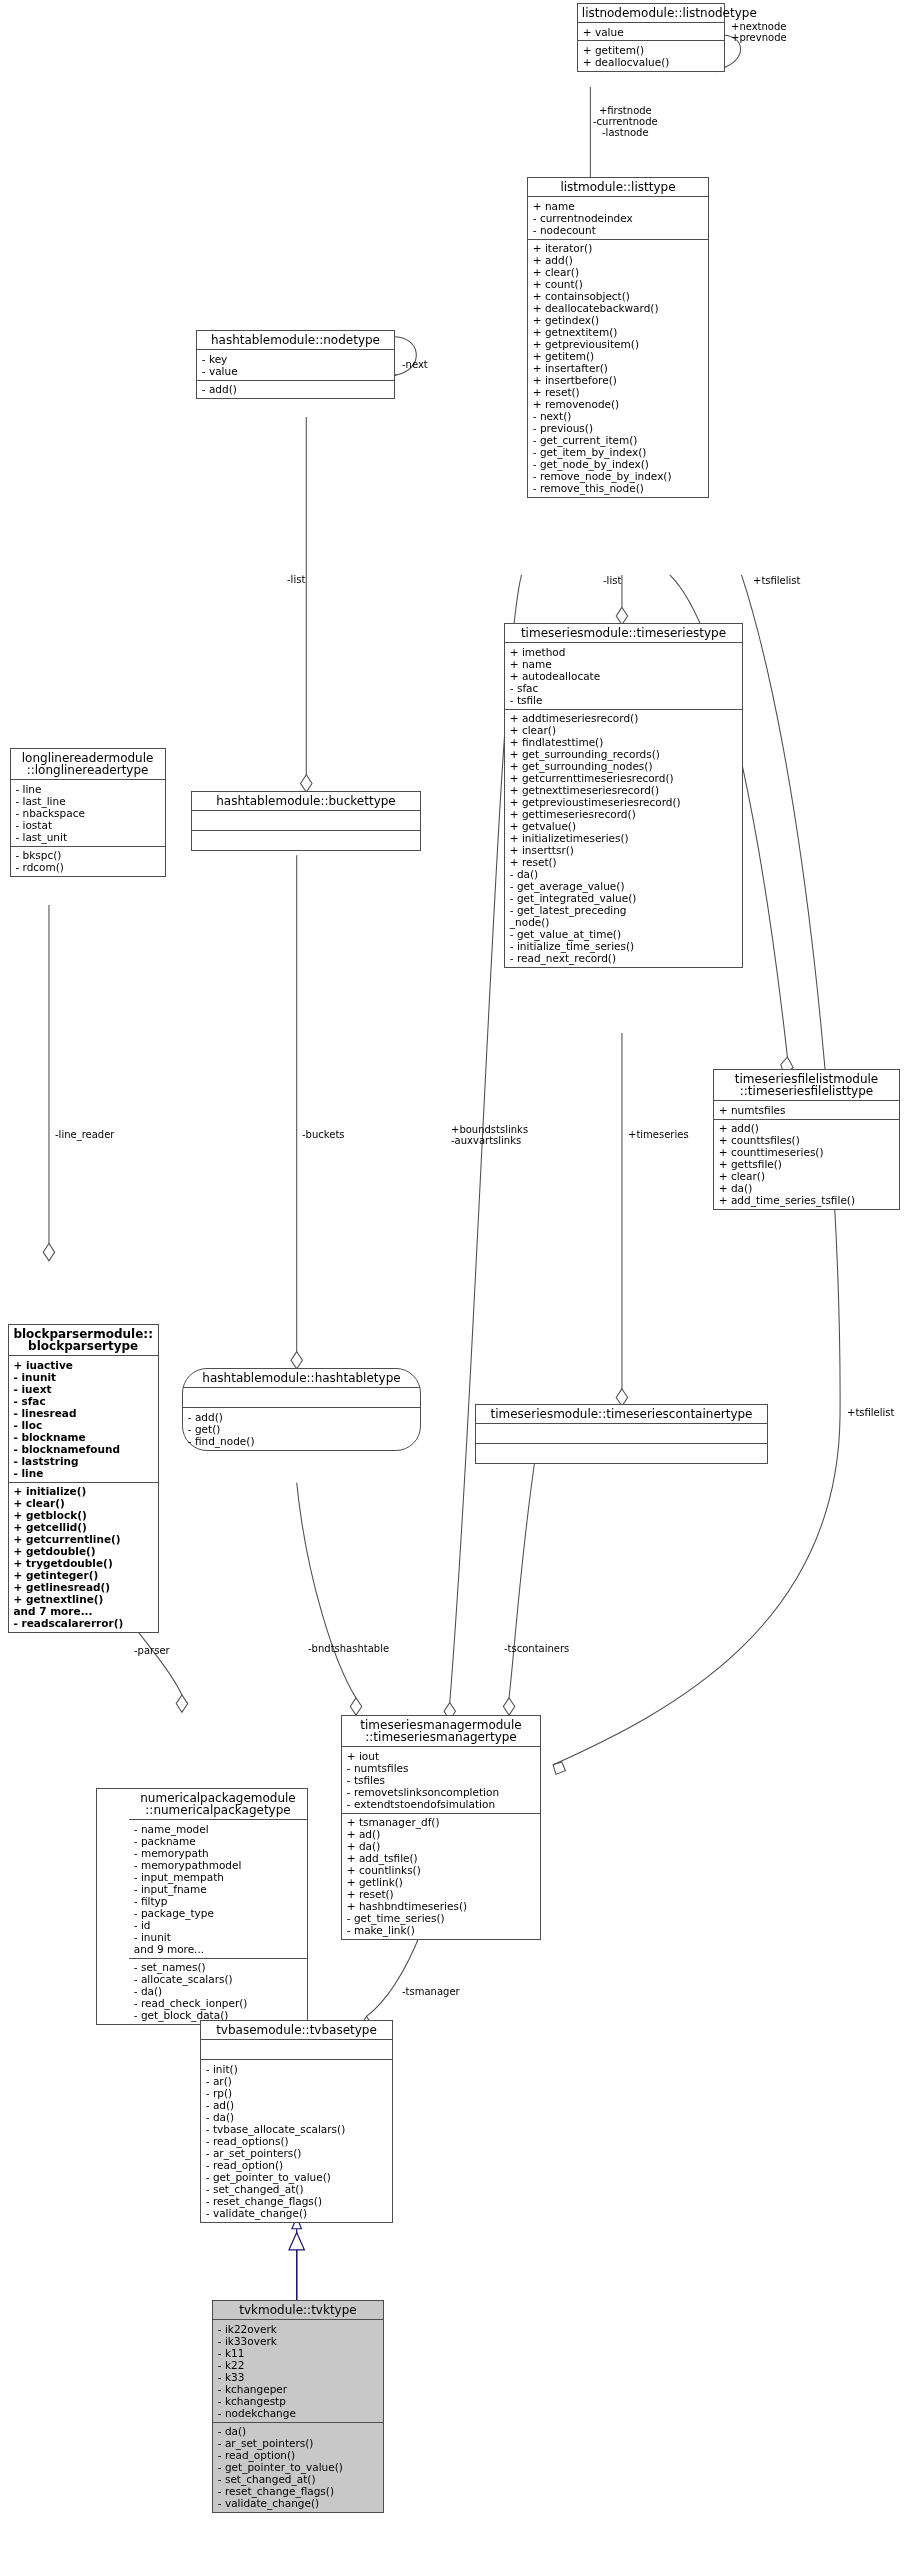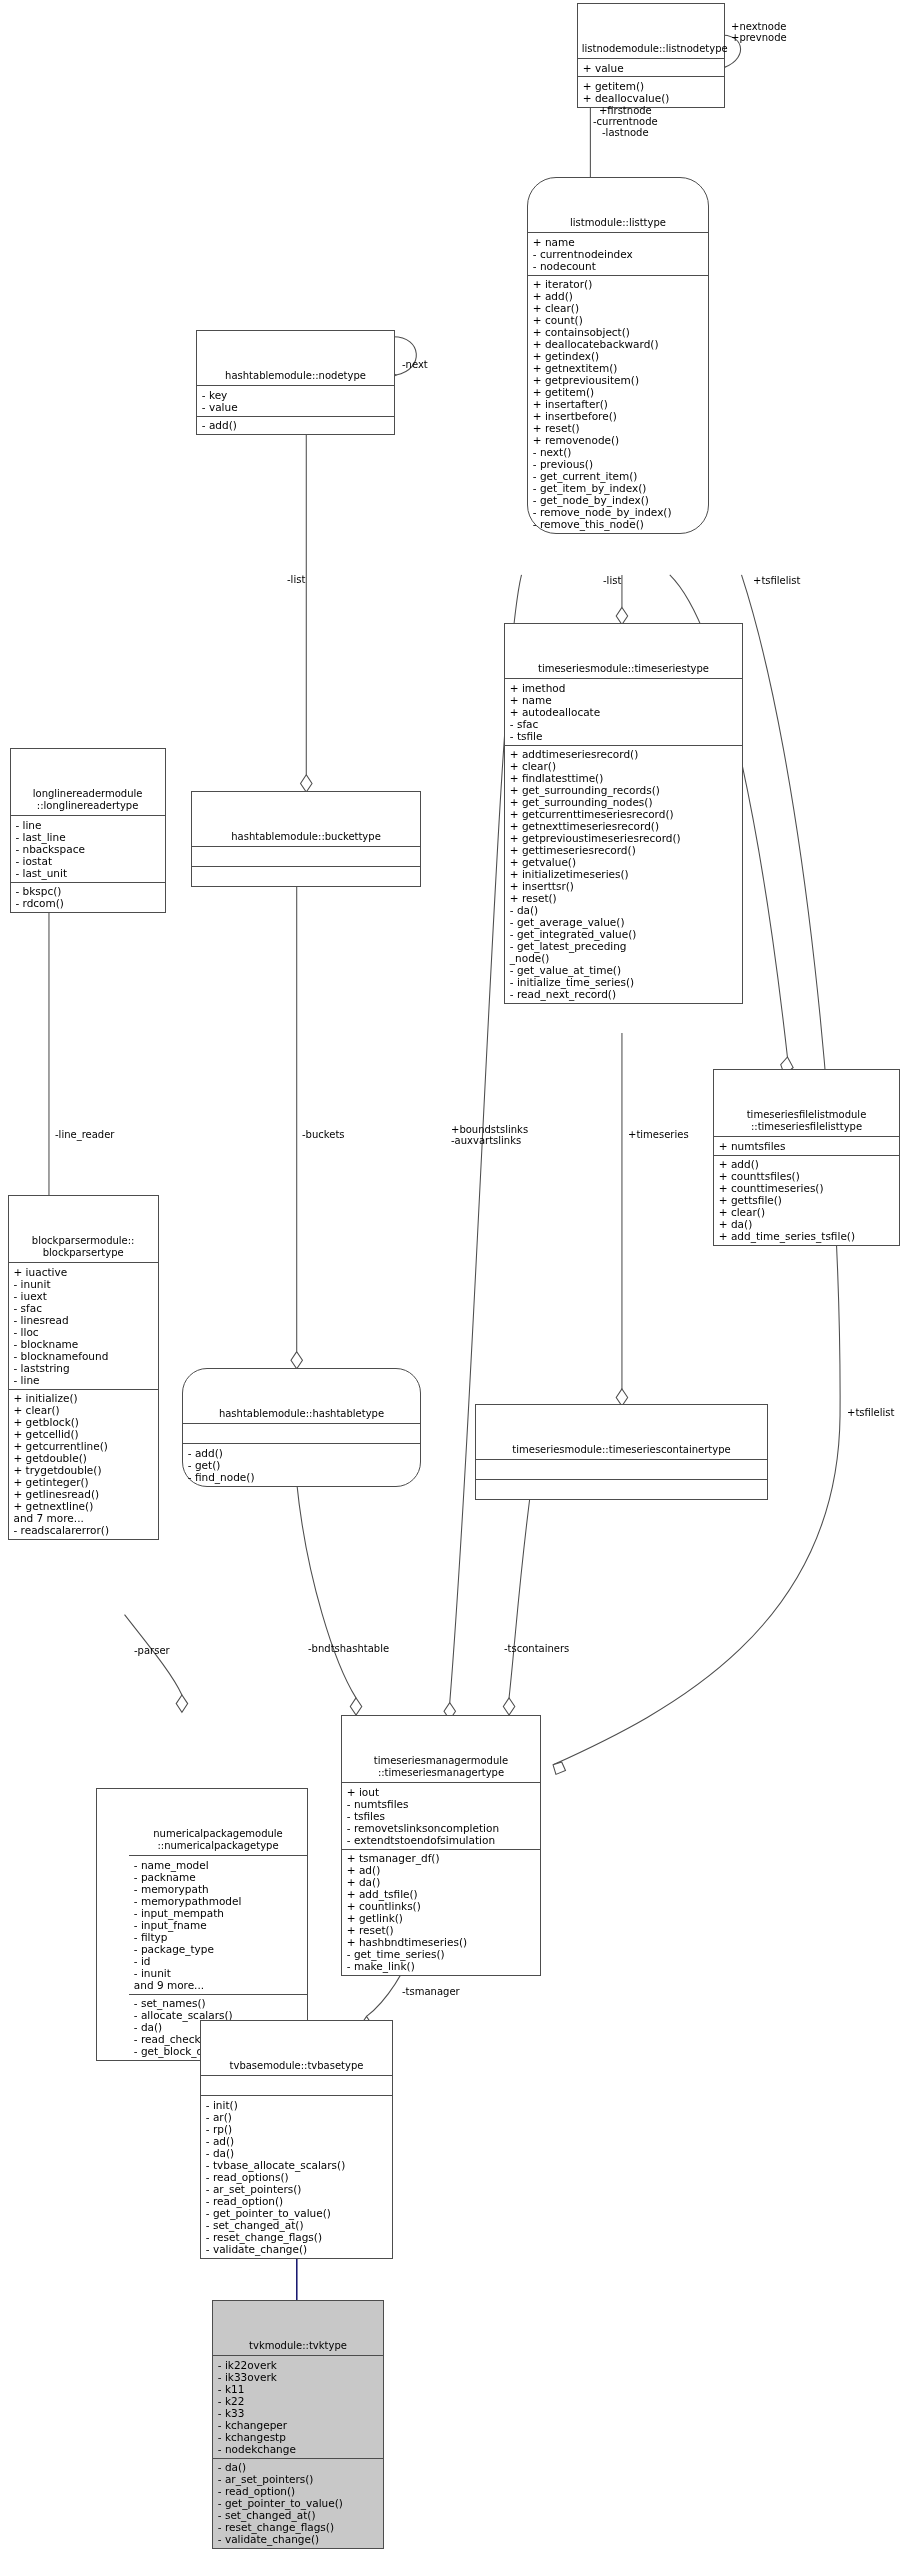--- a/index.html
+++ b/index.html
@@ -20,27 +20,26 @@
     box-sizing: border-box;
     border: 1px solid #4d4d4d;
     background: #ffffff;
     z-index: 5;
   }
   .uml-class.highlight {
     background: #c8c8c8;
   }
   .uml-title {
     text-align: center;
-    font-size: 10px;
+    font-size: 12px;
     color: #000000;
     padding: 2.9px 3.8px 2.9px 3.8px;
     line-height: 12px;
     border-bottom: 1px solid #4d4d4d;
     white-space: pre-line;
-    margin-top: 36px;
   }
   .uml-attrs {
     font-size: 10.5px;
     color: #000000;
     padding: 2.9px 3.8px 2.9px 4.8px;
     line-height: 12px;
     border-bottom: 1px solid #4d4d4d;
     min-height: 7.7px;
   }
   .uml-ops {
@@ -142,21 +141,21 @@
     <div class="uml-title">listnodemodule::listnodetype</div>
     <div class="uml-attrs">
         <div>+ value</div>
       </div>
     <div class="uml-ops">
         <div>+ getitem()</div>
         <div>+ deallocvalue()</div>
       </div>
   </div>
 
-  <div class="uml-class" style="left:527px; top:177px; width:182px;border-radius:29px;">
+  <div class="uml-class" style="left:527px; top:177px; width:182px;">
     <div class="uml-title">listmodule::listtype</div>
     <div class="uml-attrs">
         <div>+ name</div>
         <div>- currentnodeindex</div>
         <div>- nodecount</div>
       </div>
     <div class="uml-ops">
         <div>+ iterator()</div>
         <div>+ add()</div>
         <div>+ clear()</div>
@@ -258,21 +257,21 @@
         <div>+ add()</div>
         <div>+ counttsfiles()</div>
         <div>+ counttimeseries()</div>
         <div>+ gettsfile()</div>
         <div>+ clear()</div>
         <div>+ da()</div>
         <div>+ add_time_series_tsfile()</div>
       </div>
   </div>
 
-  <div class="uml-class" style="left:7.7px; top:1195px; width:151px;">
+  <div class="uml-class" style="left:7.7px; top:1324px; width:151px;font-weight:bold;">
     <div class="uml-title">blockparsermodule::
 blockparsertype</div>
     <div class="uml-attrs">
         <div>+ iuactive</div>
         <div>- inunit</div>
         <div>- iuext</div>
         <div>- sfac</div>
         <div>- linesread</div>
         <div>- lloc</div>
         <div>- blockname</div>

